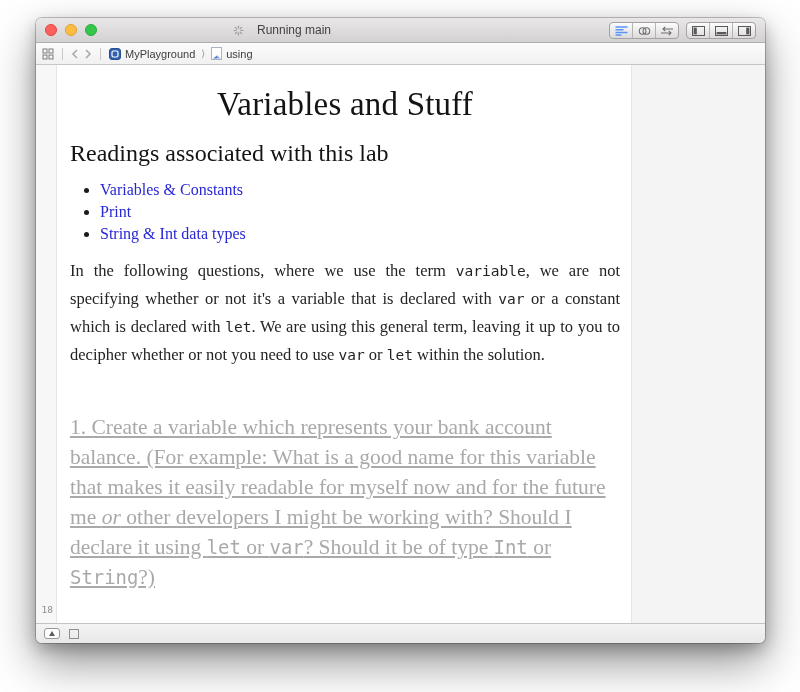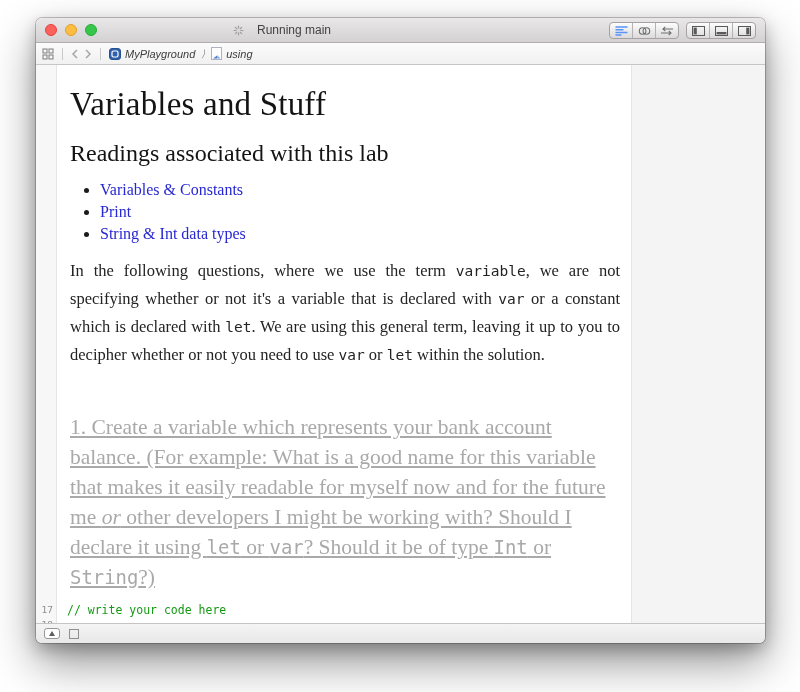--- a/index.html
+++ b/index.html
@@ -31,35 +31,35 @@
   }
   .toolbar-right{position:absolute;right:9px;top:4px;display:flex;gap:7px;}
   .seg-group{display:flex;border:1px solid #a4a2a3;border-radius:4px;overflow:hidden;background:linear-gradient(#fdfdfd,#dcdada);}
   .seg{width:22px;height:15px;display:flex;align-items:center;justify-content:center;border-right:1px solid #b4b2b3;}
   .seg:last-child{border-right:none;}
   
   .jumpbar{
     height:21px;flex:0 0 21px;display:flex;align-items:center;
     background:linear-gradient(#fbfbfb,#f1f1f1);
     border-bottom:1px solid #c6c6c6;
-    font-size:11px;color:#3d3d3d;padding-left:6px;gap:5px;font-style:italic;
+    font-size:11px;color:#3d3d3d;padding-left:6px;gap:5px;
   }
   .jb-divider{width:1px;height:12px;background:#c9c9c9;margin:0 3px;}
   .jb-item{display:flex;align-items:center;gap:4px;}
   .jb-sep{color:#9a9a9a;font-size:10px;padding:0 1px;}
   
   .content{flex:1 1 auto;display:flex;position:relative;min-height:0;}
   .gutter{flex:0 0 20px;background:#f7f7f7;border-right:1px solid #e6e6e6;}
   .main-editor{
     flex:0 0 574px;background:#ffffff;box-sizing:border-box;
     padding:21px 11px 0 13px;overflow:hidden;
     font-family:"Liberation Serif","DejaVu Serif",serif;color:#232323;
   }
   .results{flex:1 1 auto;background:#f4f4f4;border-left:1px solid #e4e4e4;}
-  h1.doc{font-size:33px;font-weight:400;margin:0 0 17px 0;color:#141414;letter-spacing:0.2px;}
+  h1.doc{font-size:33px;font-weight:400;margin:0 0 17px 0;color:#141414;letter-spacing:0.2px;text-align:center;}
   h2.doc{font-size:24px;font-weight:400;margin:0 0 14px 0;color:#141414;}
   ul.doc{margin:0 0 13px 0;padding:0 0 0 30px;}
   ul.doc li{font-size:16px;margin:4px 0;color:#1b1b1b;}
   ul.doc li a{color:#2727d4;text-decoration:none;cursor:pointer;}
   p.doc{font-size:16.5px;line-height:27px;text-align:justify;margin:14px 0 0 0;width:550px;}
   .question{
     margin-top:43px;font-size:21.5px;line-height:30px;color:#a9a9a9;width:548px;text-decoration:underline;
   }
   .pt-code{font-family:"DejaVu Sans Mono","Liberation Mono",monospace;font-size:0.88em;}
   .pt-em{font-style:italic;}
@@ -231,24 +231,20 @@
         <li><a>String &amp; Int data types</a></li>
       </ul>
       <p class="doc"><span class="pt-text">In the following questions, where we use the term </span><span class="pt-code">variable</span><span class="pt-text">, we are not specifying whether or not it's a variable that is declared with </span><span class="pt-code">var</span><span class="pt-text"> or a constant which is declared with </span><span class="pt-code">let</span><span class="pt-text">. We are using this general term, leaving it up to you to decipher whether or not you need to use </span><span class="pt-code">var</span><span class="pt-text"> or </span><span class="pt-code">let</span><span class="pt-text"> within the solution.</span></p>
       <div class="question"><span class="pt-text">1. Create a variable which represents your bank account balance. (For example: What is a good name for this variable that makes it easily readable for myself now and for the future me </span><span class="pt-em">or</span><span class="pt-text"> other developers I might be working with? Should I declare it using </span><span class="pt-code">let</span><span class="pt-text"> or </span><span class="pt-code">var</span><span class="pt-text">? Should it be of type </span><span class="pt-code">Int</span><span class="pt-text"> or </span><span class="pt-code">String</span><span class="pt-text">?)</span></div>
     </div>
 
     <div class="results"></div>
 
     <div class="code-overlay">
       <div class="code-row">
-        <span class="lineno">17</span>
-        <span class="codecomment">// write your code here</span>
-      </div>
-      <div class="code-row">
         <span class="lineno">18</span>
       </div>
     </div>
   </div>
 
   <div class="bottombar">
     <span class="dbg-toggle">
         <span class="tri"></span>
       </span>
     <span class="stop-square"></span>

